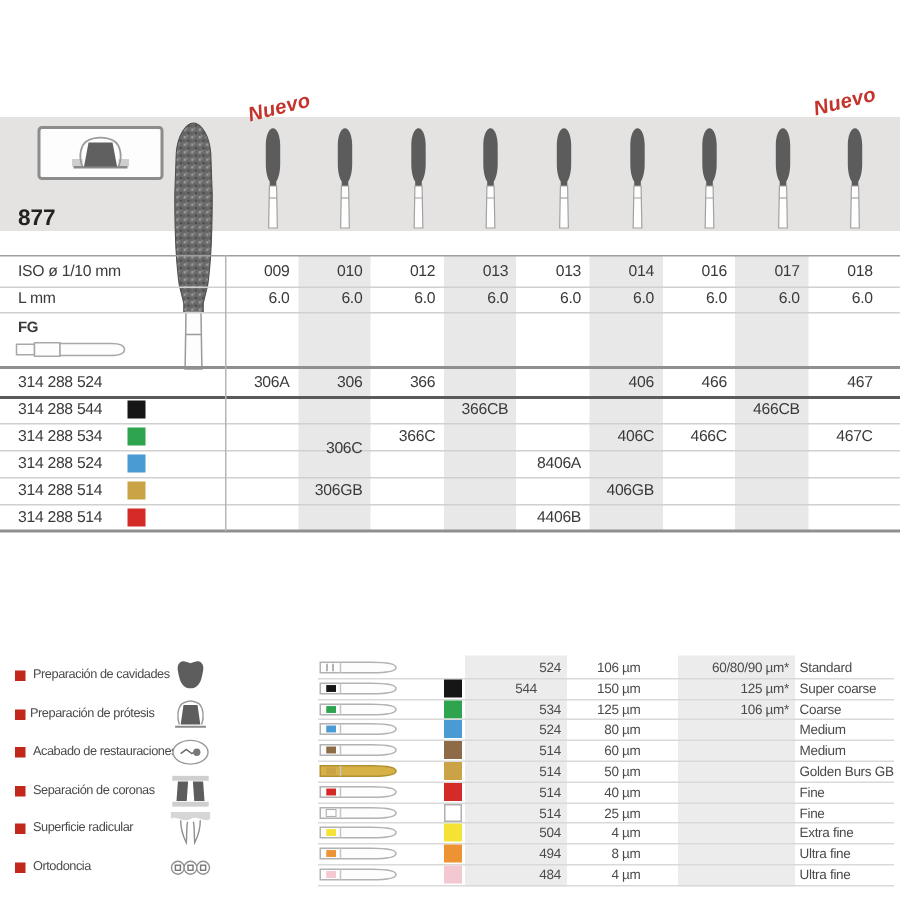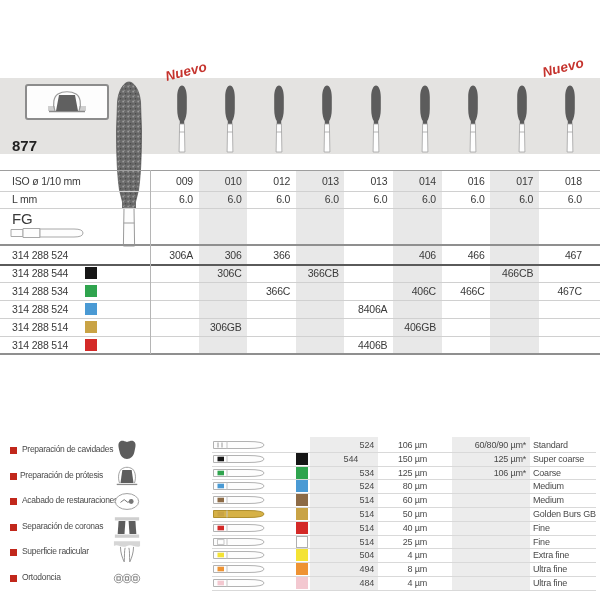--- a/index.html
+++ b/index.html
@@ -9,21 +9,21 @@
   .band{left:0;top:78px;width:600px;height:76px;background:#e4e3e1;}
   .stripe{position:absolute;background:#e8e8e8;}
   .gstripe{position:absolute;background:#ececec;}
   .line{position:absolute;}
   .nuevo{color:#c5332d;font-style:italic;font-weight:bold;font-size:13.5px;
          transform:rotate(-14deg);letter-spacing:.2px;}
   .figbox{left:25px;top:84px;width:80px;height:32px;background:#fdfdfd;border:2px solid #8c8c8c;
           border-radius:3px;display:flex;align-items:center;justify-content:center;}
   .fignum{left:12px;top:137px;font-size:15px;font-weight:bold;color:#222;}
   .rowlabel{left:12px;font-size:10.5px;color:#3a3a3a;height:18px;line-height:18px;letter-spacing:-.2px;}
-  .fgl{font-weight:normal;font-size:15px;}
+  .fgl{font-weight:bold;font-size:10px;}
   .cell{position:absolute;width:49px;height:18px;line-height:18px;text-align:right;
         padding-right:6px;box-sizing:border-box;font-size:10.5px;color:#3a3a3a;letter-spacing:-.2px;}
   .codecell{position:absolute;left:12px;font-size:10.5px;color:#3a3a3a;height:18px;line-height:18px;letter-spacing:-.2px;}
   .chip{position:absolute;width:12px;height:12px;}
   .ptitle{height:17px;line-height:17px;background:#e0e0e0;font-weight:bold;font-size:12px;
           color:#58565a;padding-left:3px;box-sizing:border-box;letter-spacing:-.3px;}
   .symlabel{position:absolute;font-size:8.5px;color:#4a4a4a;letter-spacing:-.3px;white-space:nowrap;}
   .bullet{position:absolute;width:7px;height:7px;background:#c1271b;}
   .gritcell{position:absolute;font-size:9px;color:#4a4a4a;height:14px;line-height:14px;
             letter-spacing:-.2px;white-space:nowrap;box-sizing:border-box;}
@@ -170,21 +170,21 @@
     <div class="cell" style="left: 247.2px; top: 264px;"></div>
     <div class="cell" style="left: 295.8px; top: 264px;">366CB</div>
     <div class="cell" style="left: 344.4px; top: 264px;"></div>
     <div class="cell" style="left: 393px; top: 264px;"></div>
     <div class="cell" style="left: 441.6px; top: 264px;"></div>
     <div class="cell" style="left: 490.2px; top: 264px;">466CB</div>
     <div class="cell" style="left: 538.8px; top: 264px;"></div>
     <div class="codecell" style="top: 282px;">314 288 534</div>
     <div class="chip" style="left: 85px; top: 285px; background: rgb(47, 164, 78);"></div>
     <div class="cell" style="left: 150px; top: 282px;"></div>
-    <div class="cell" style="left: 198.6px; top: 264px;">306C</div>
+    <div class="cell" style="left: 198.6px; top: 290px;">306C</div>
     <div class="cell" style="left: 247.2px; top: 282px;">366C</div>
     <div class="cell" style="left: 295.8px; top: 282px;"></div>
     <div class="cell" style="left: 344.4px; top: 282px;"></div>
     <div class="cell" style="left: 393px; top: 282px;">406C</div>
     <div class="cell" style="left: 441.6px; top: 282px;">466C</div>
     <div class="cell" style="left: 490.2px; top: 282px;"></div>
     <div class="cell" style="left: 538.8px; top: 282px;">467C</div>
     <div class="codecell" style="top: 300px;">314 288 524</div>
     <div class="chip" style="left: 85px; top: 303px; background: rgb(74, 154, 212);"></div>
     <div class="cell" style="left: 150px; top: 300px;"></div>

